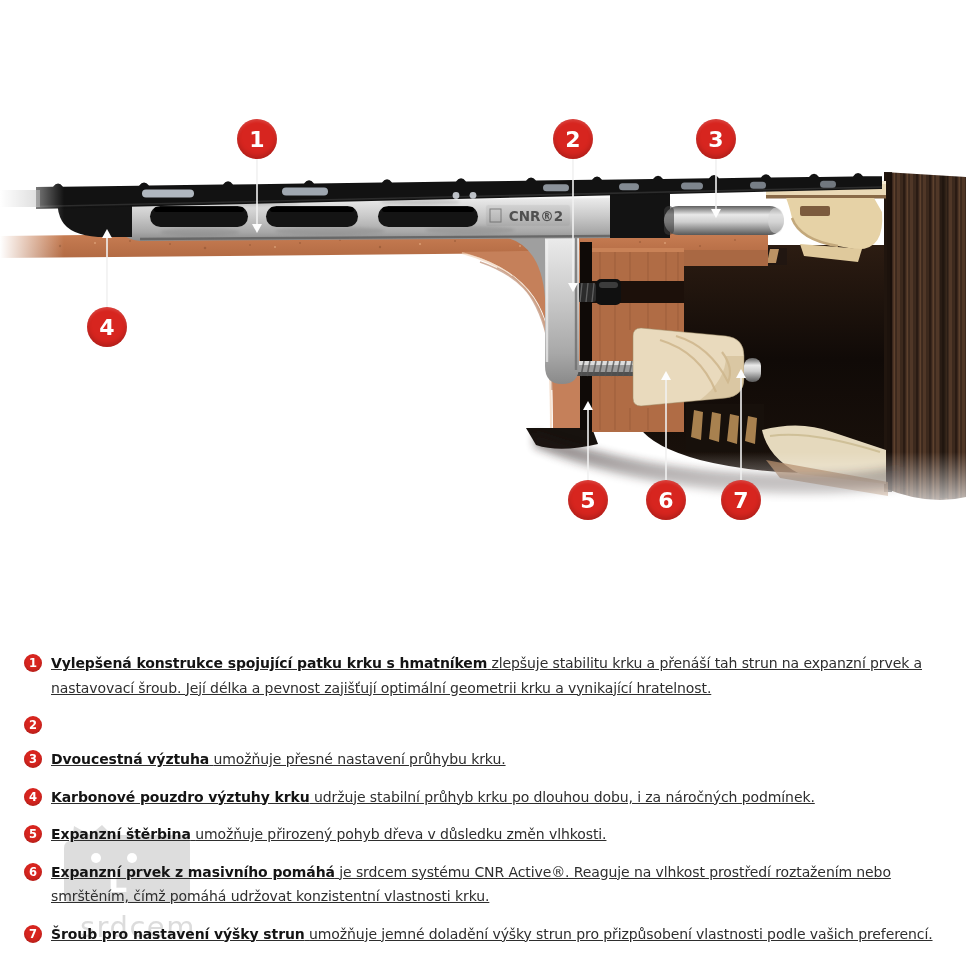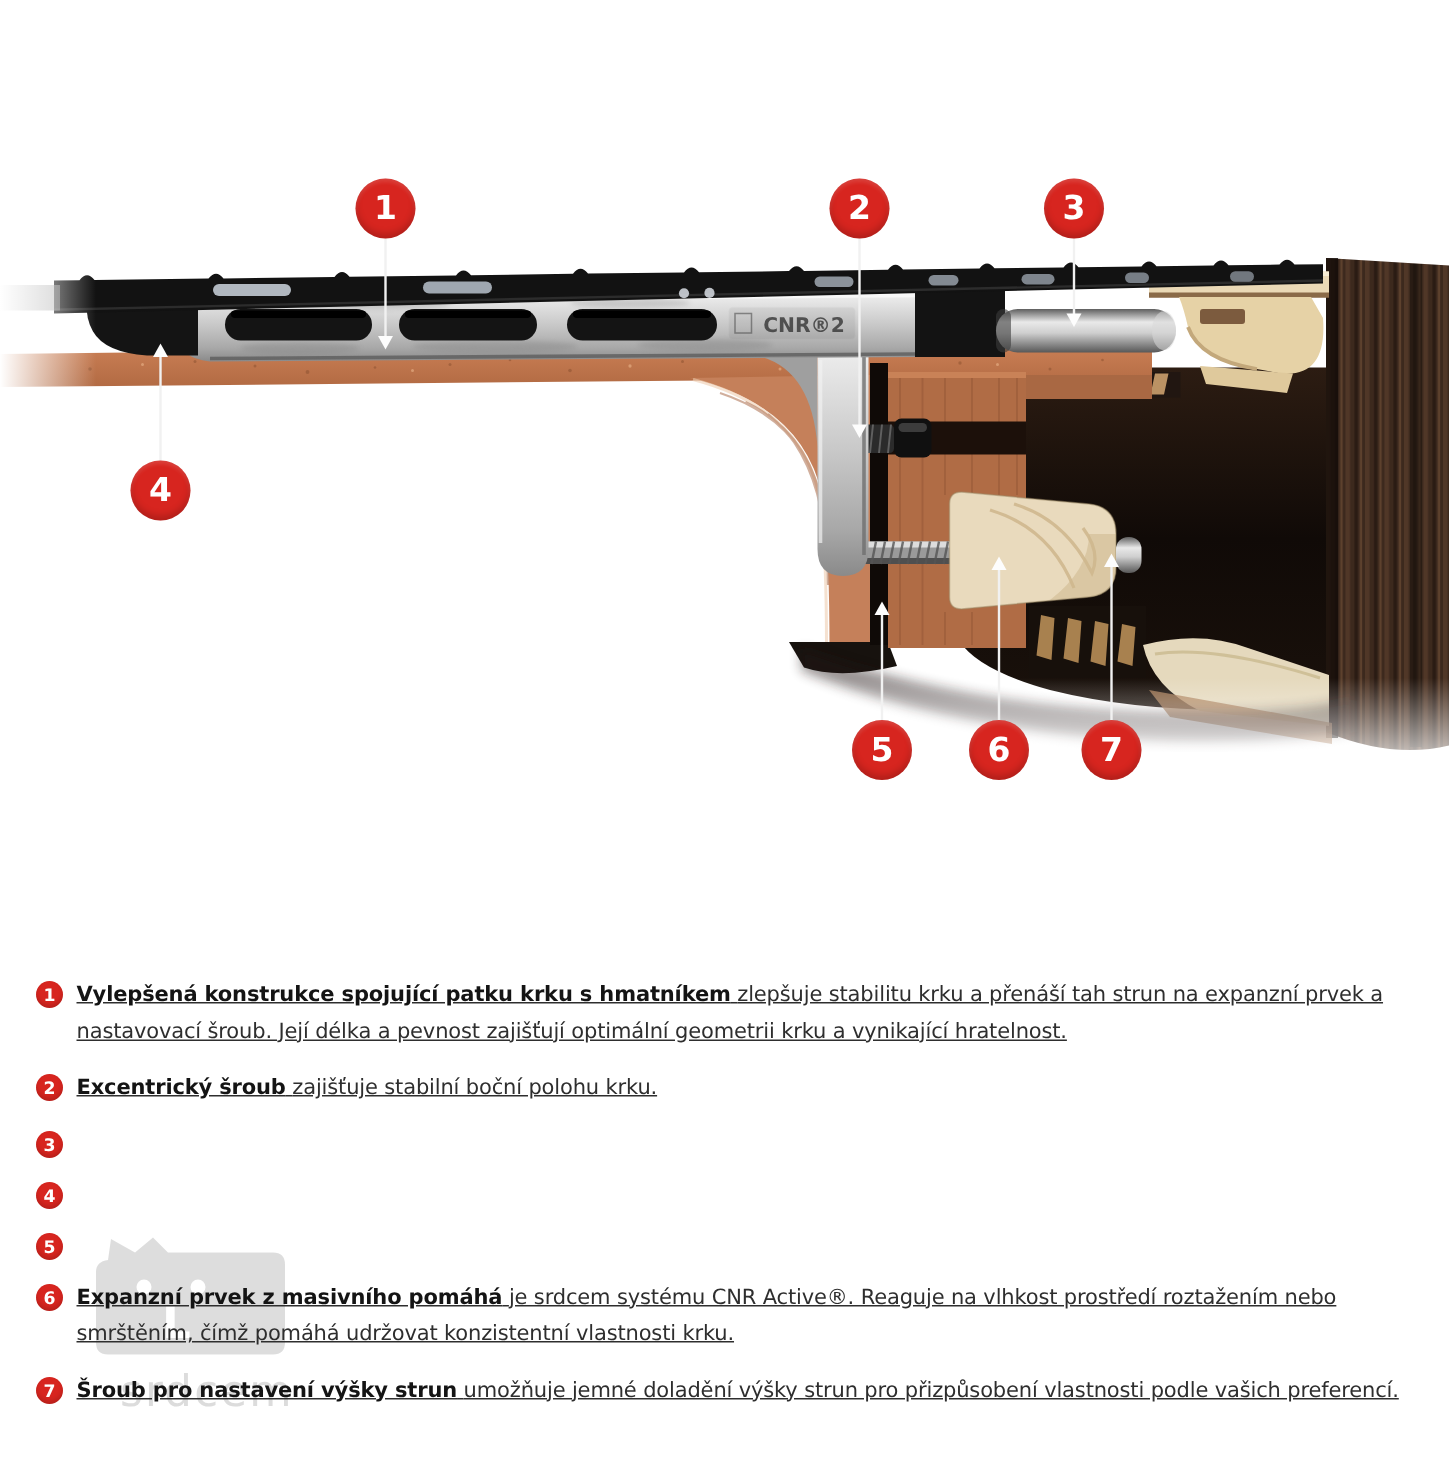--- a/index.html
+++ b/index.html
@@ -303,30 +303,32 @@
     <div class="brand">srdcem</div>
   </div>
 
   <ol class="legend">
     <li>
       <span class="bullet">1</span>
       <p><b>Vylepšená konstrukce spojující patku krku s hmatníkem</b> <span>zlepšuje stabilitu krku a přenáší tah strun na expanzní prvek a nastavovací šroub. Její délka a pevnost zajišťují optimální geometrii krku a vynikající hratelnost.</span></p>
     </li>
     <li>
       <span class="bullet">2</span>
-      <p><b>Excentrický šroub</b> <span>zajišťuje stabilní boční polohu krku.</span></p>
     </li>
     <li>
       <span class="bullet">3</span>
+      <p><b>Dvoucestná výztuha</b> <span>umožňuje přesné nastavení průhybu krku.</span></p>
     </li>
     <li>
       <span class="bullet">4</span>
+      <p><b>Karbonové pouzdro výztuhy krku</b> <span>udržuje stabilní průhyb krku po dlouhou dobu, i za náročných podmínek.</span></p>
     </li>
     <li>
       <span class="bullet">5</span>
+      <p><b>Expanzní štěrbina</b> <span>umožňuje přirozený pohyb dřeva v důsledku změn vlhkosti.</span></p>
     </li>
     <li>
       <span class="bullet">6</span>
       <p><b>Expanzní prvek z masivního pomáhá</b> <span>je srdcem systému CNR Active®. Reaguje na vlhkost prostředí roztažením nebo smrštěním, čímž pomáhá udržovat konzistentní vlastnosti krku.</span></p>
     </li>
     <li>
       <span class="bullet">7</span>
       <p><b>Šroub pro nastavení výšky strun</b> <span>umožňuje jemné doladění výšky strun pro přizpůsobení vlastnosti podle vašich preferencí.</span></p>
     </li>
   </ol>

